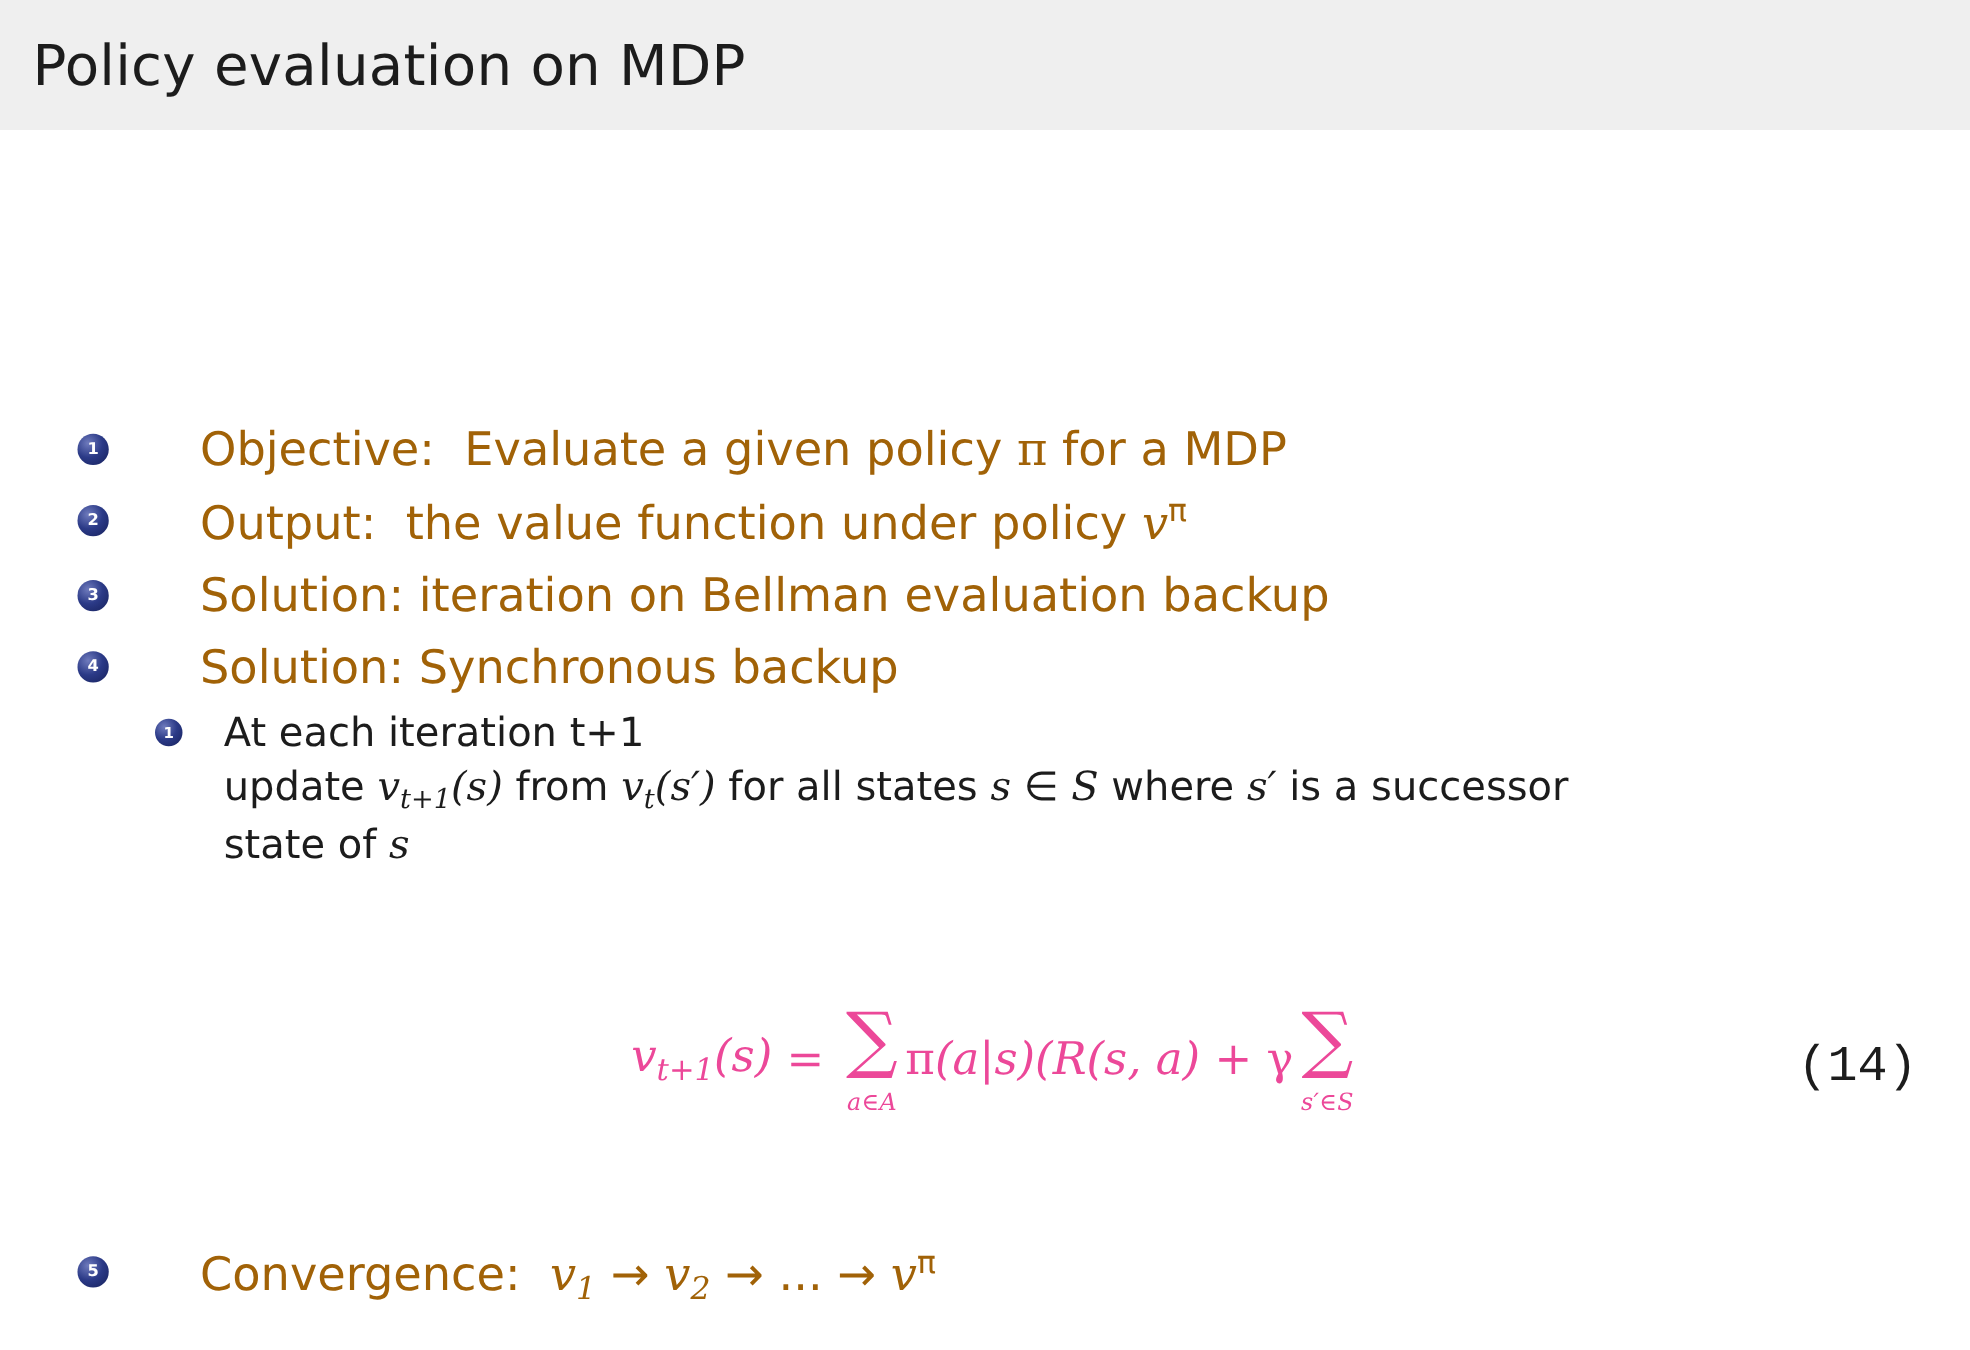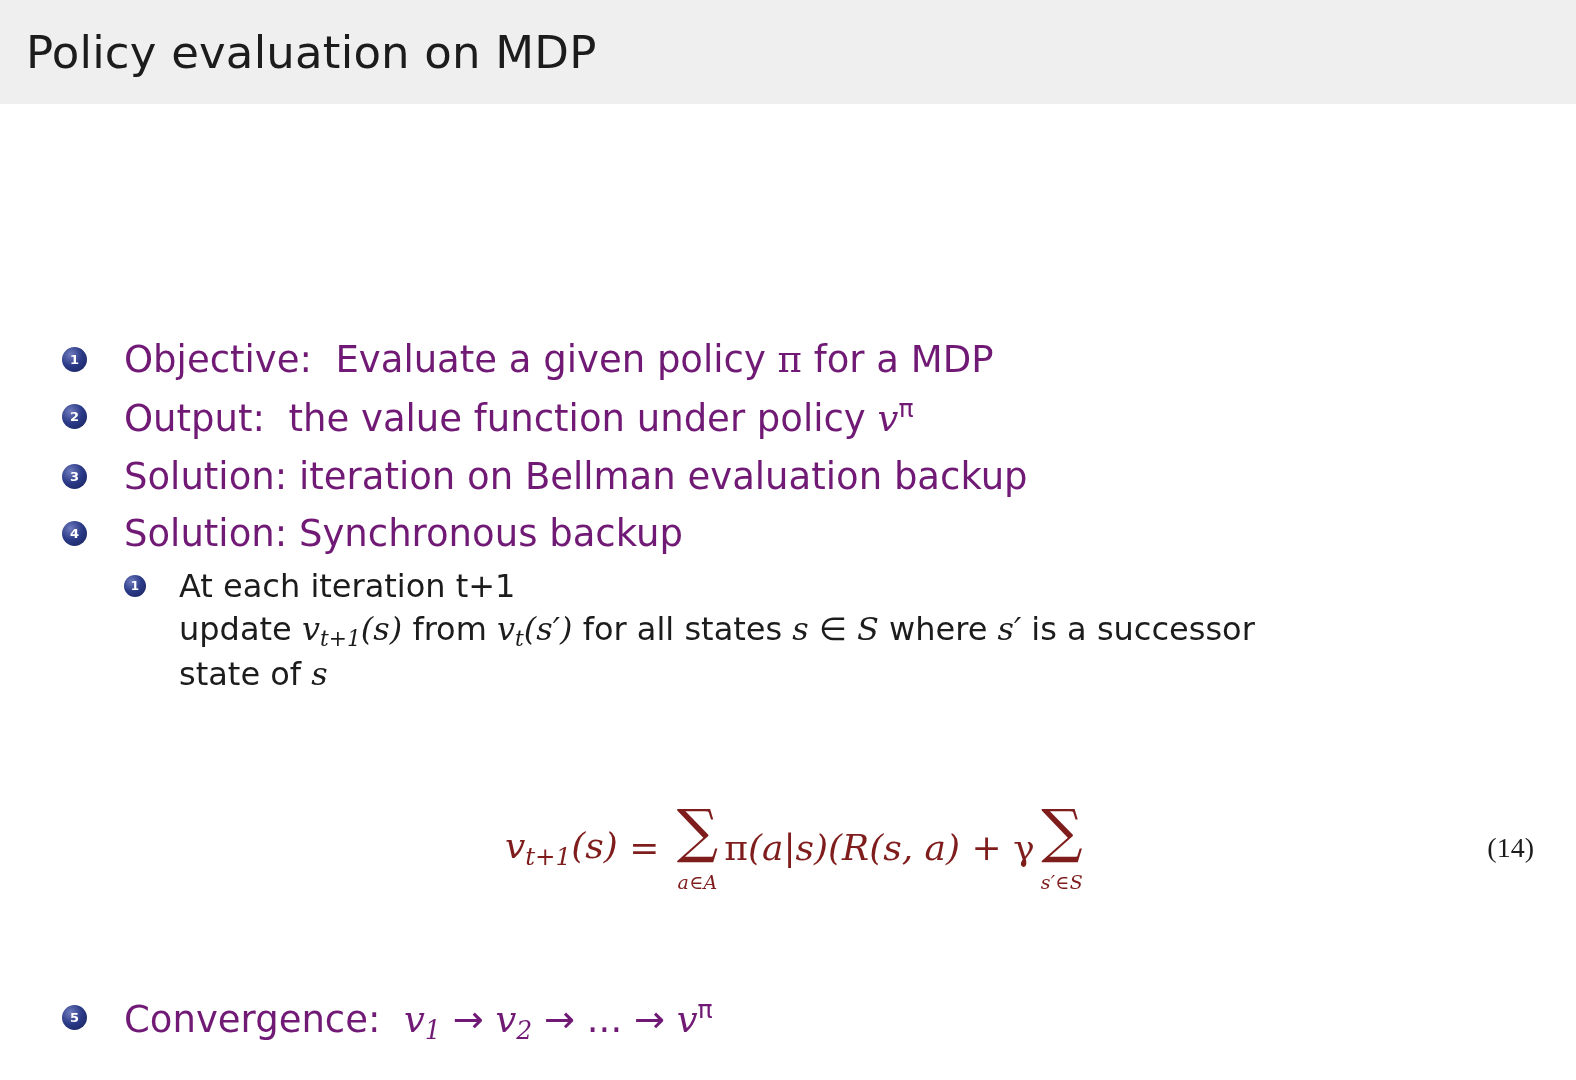--- a/index.html
+++ b/index.html
@@ -75,22 +75,23 @@
     width: 22px;
     height: 22px;
     line-height: 22px;
     font-size: 12px;
     top: 10px;
   }
   .item-text {
     font-family: "DejaVu Sans", sans-serif;
     font-size: 37px;
     line-height: 1.28;
-    color: #701a75;
+    color: #a16207;
     display: block;
+    margin-left: 36px;
   }
   ol.level2 {
     list-style: none;
     margin: 8px 0 0 0;
     padding: 0;
   }
   ol.level2 > li {
     position: relative;
     padding-left: 55px;
     margin-top: 6px;
@@ -123,21 +124,21 @@
     left: 62px;
     top: 700px;
     width: 1490px;
     display: flex;
     align-items: flex-start;
     justify-content: center;
   }
   .equation {
     font-family: "DejaVu Serif", serif;
     font-size: 36px;
-    color: #7f1d1d;
+    color: #ec4899;
     white-space: nowrap;
     display: flex;
     align-items: center;
     position: relative;
     left: -10px;
   }
   .bigsum {
     display: inline-flex;
     flex-direction: column;
     align-items: center;
@@ -155,22 +156,22 @@
   .bigsum .lim {
     font-size: 19px;
     font-style: italic;
     margin-top: 14px;
     letter-spacing: 0.3px;
   }
   .eq-number {
     position: absolute;
     right: 18px;
     top: 28px;
-    font-family: Liberation Serif, serif;
-    font-size: 28px;
+    font-family: Liberation Mono, monospace;
+    font-size: 40px;
     color: #1c1c1c;
     text-align: center;
   }
   .convergence {
     position: absolute;
     left: 62px;
     top: 890px;
     padding-left: 62px;
   }
   .cal {

